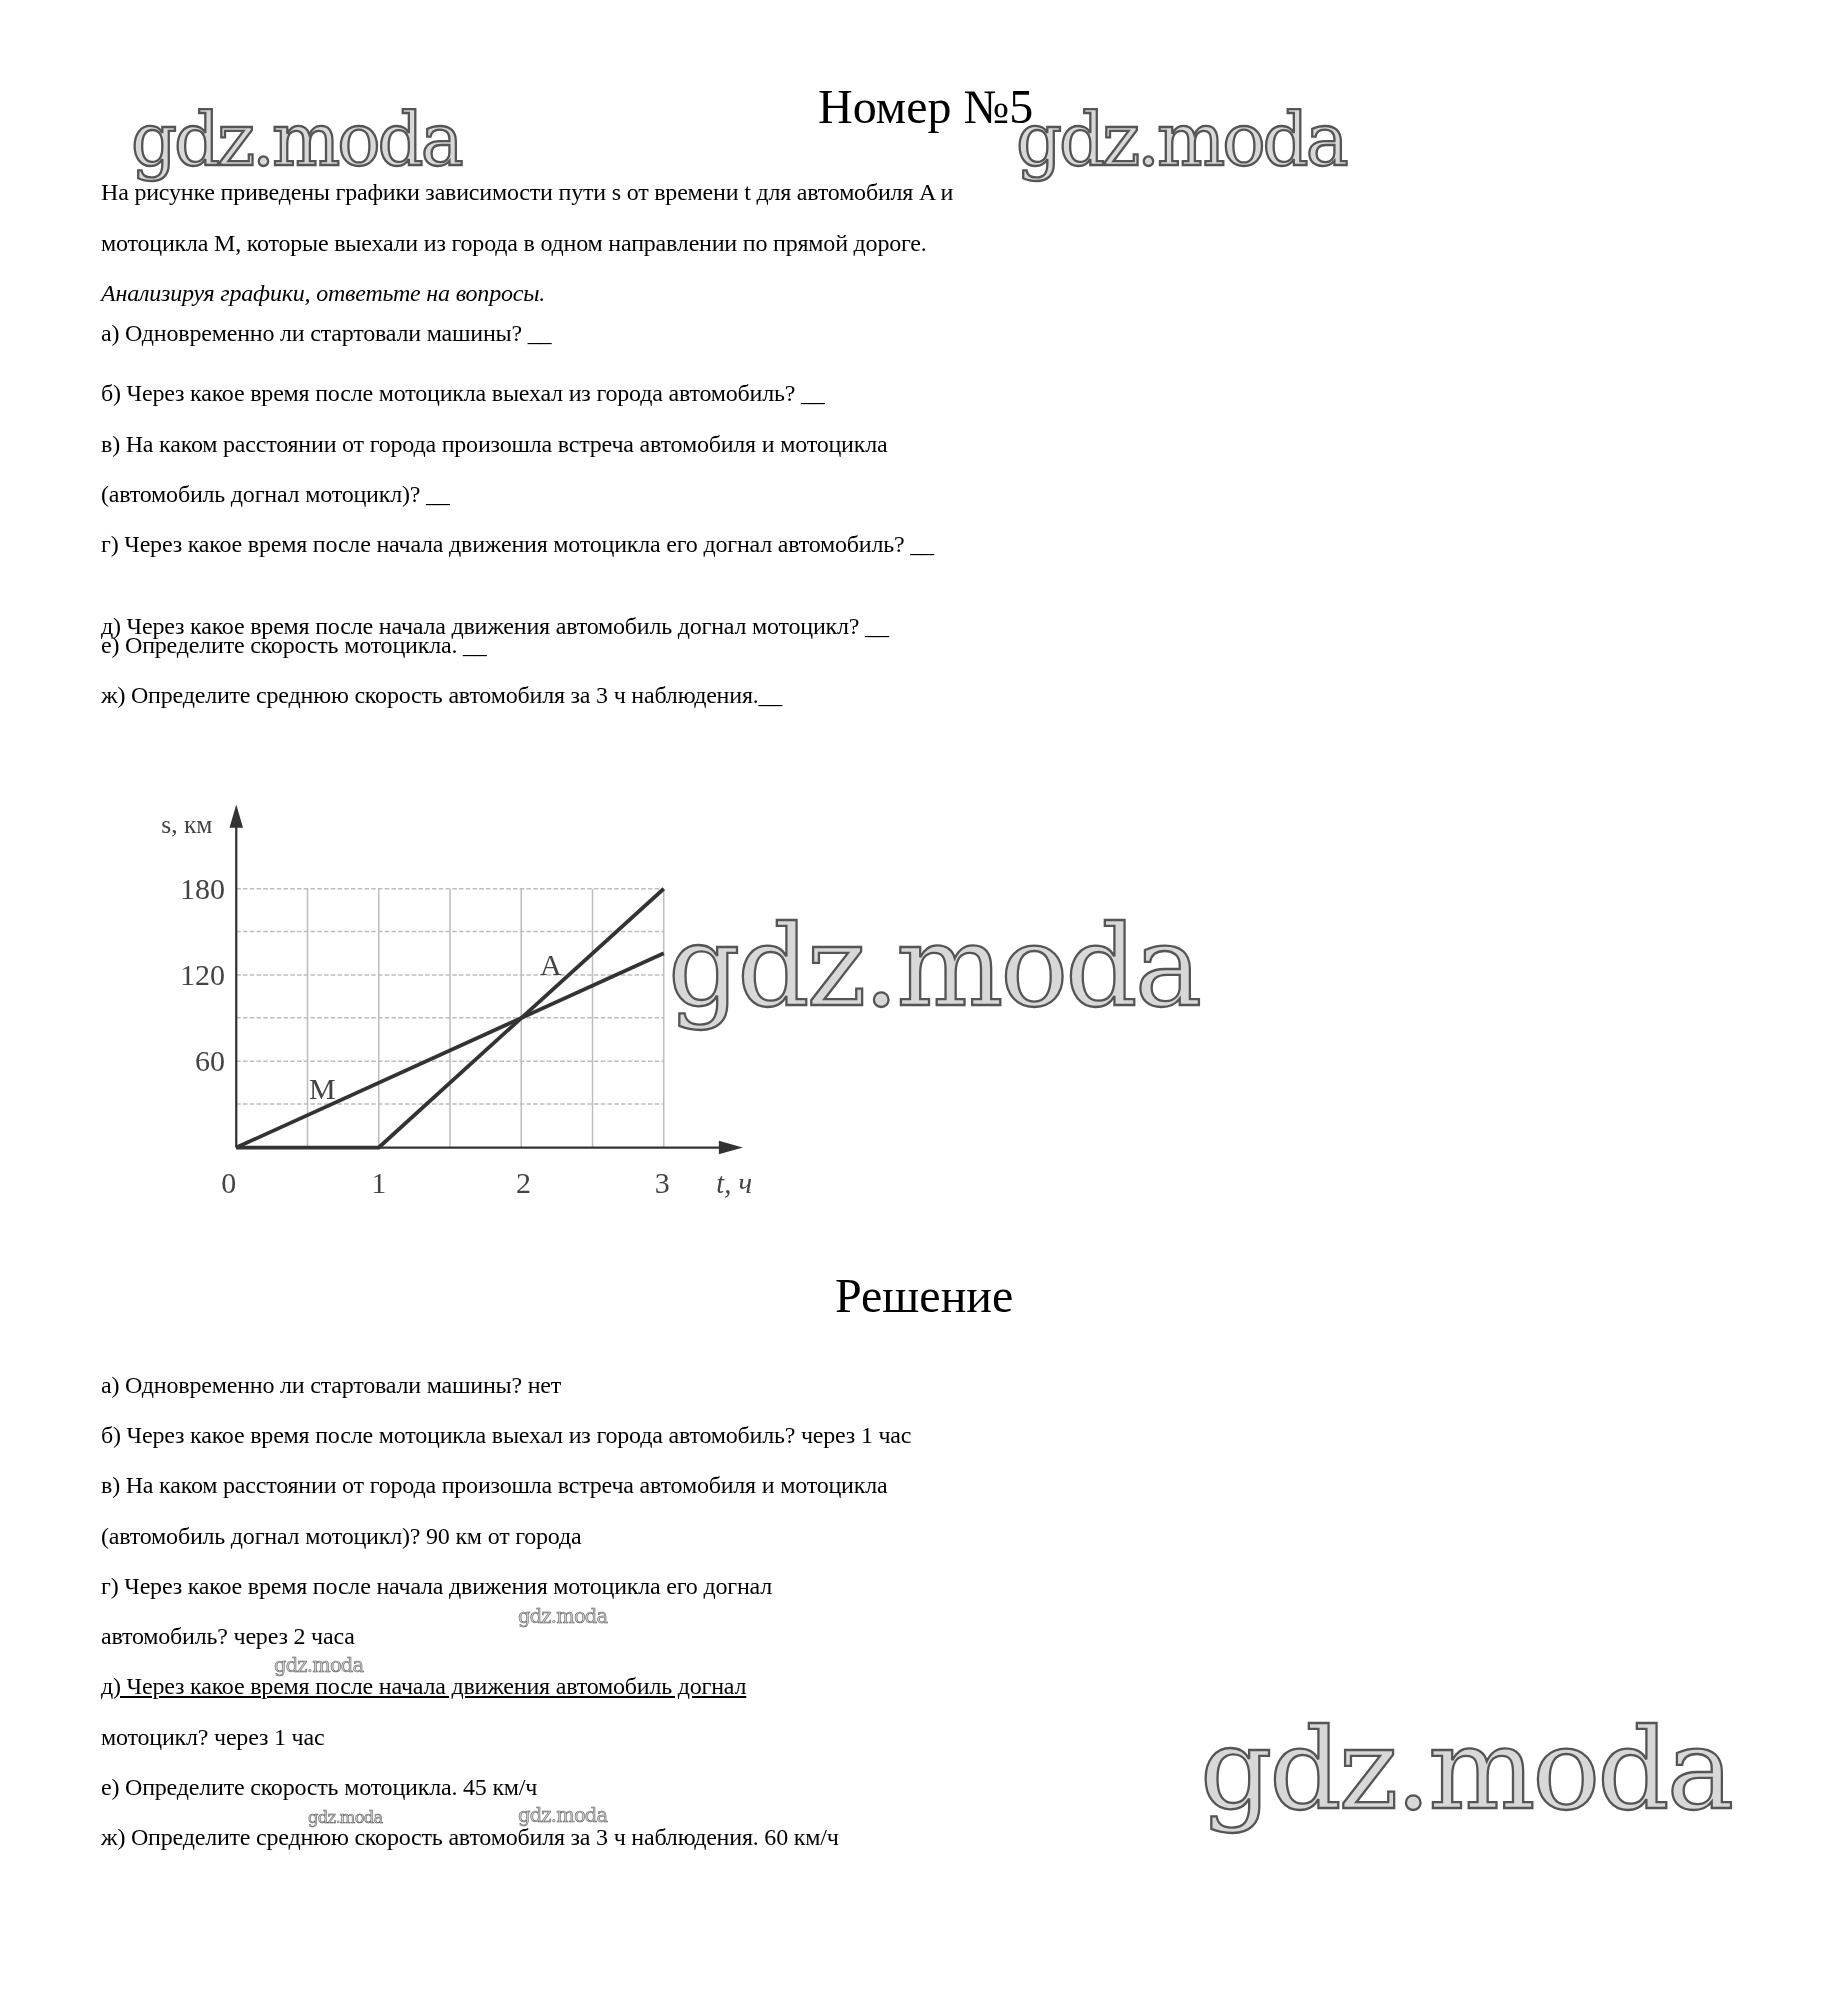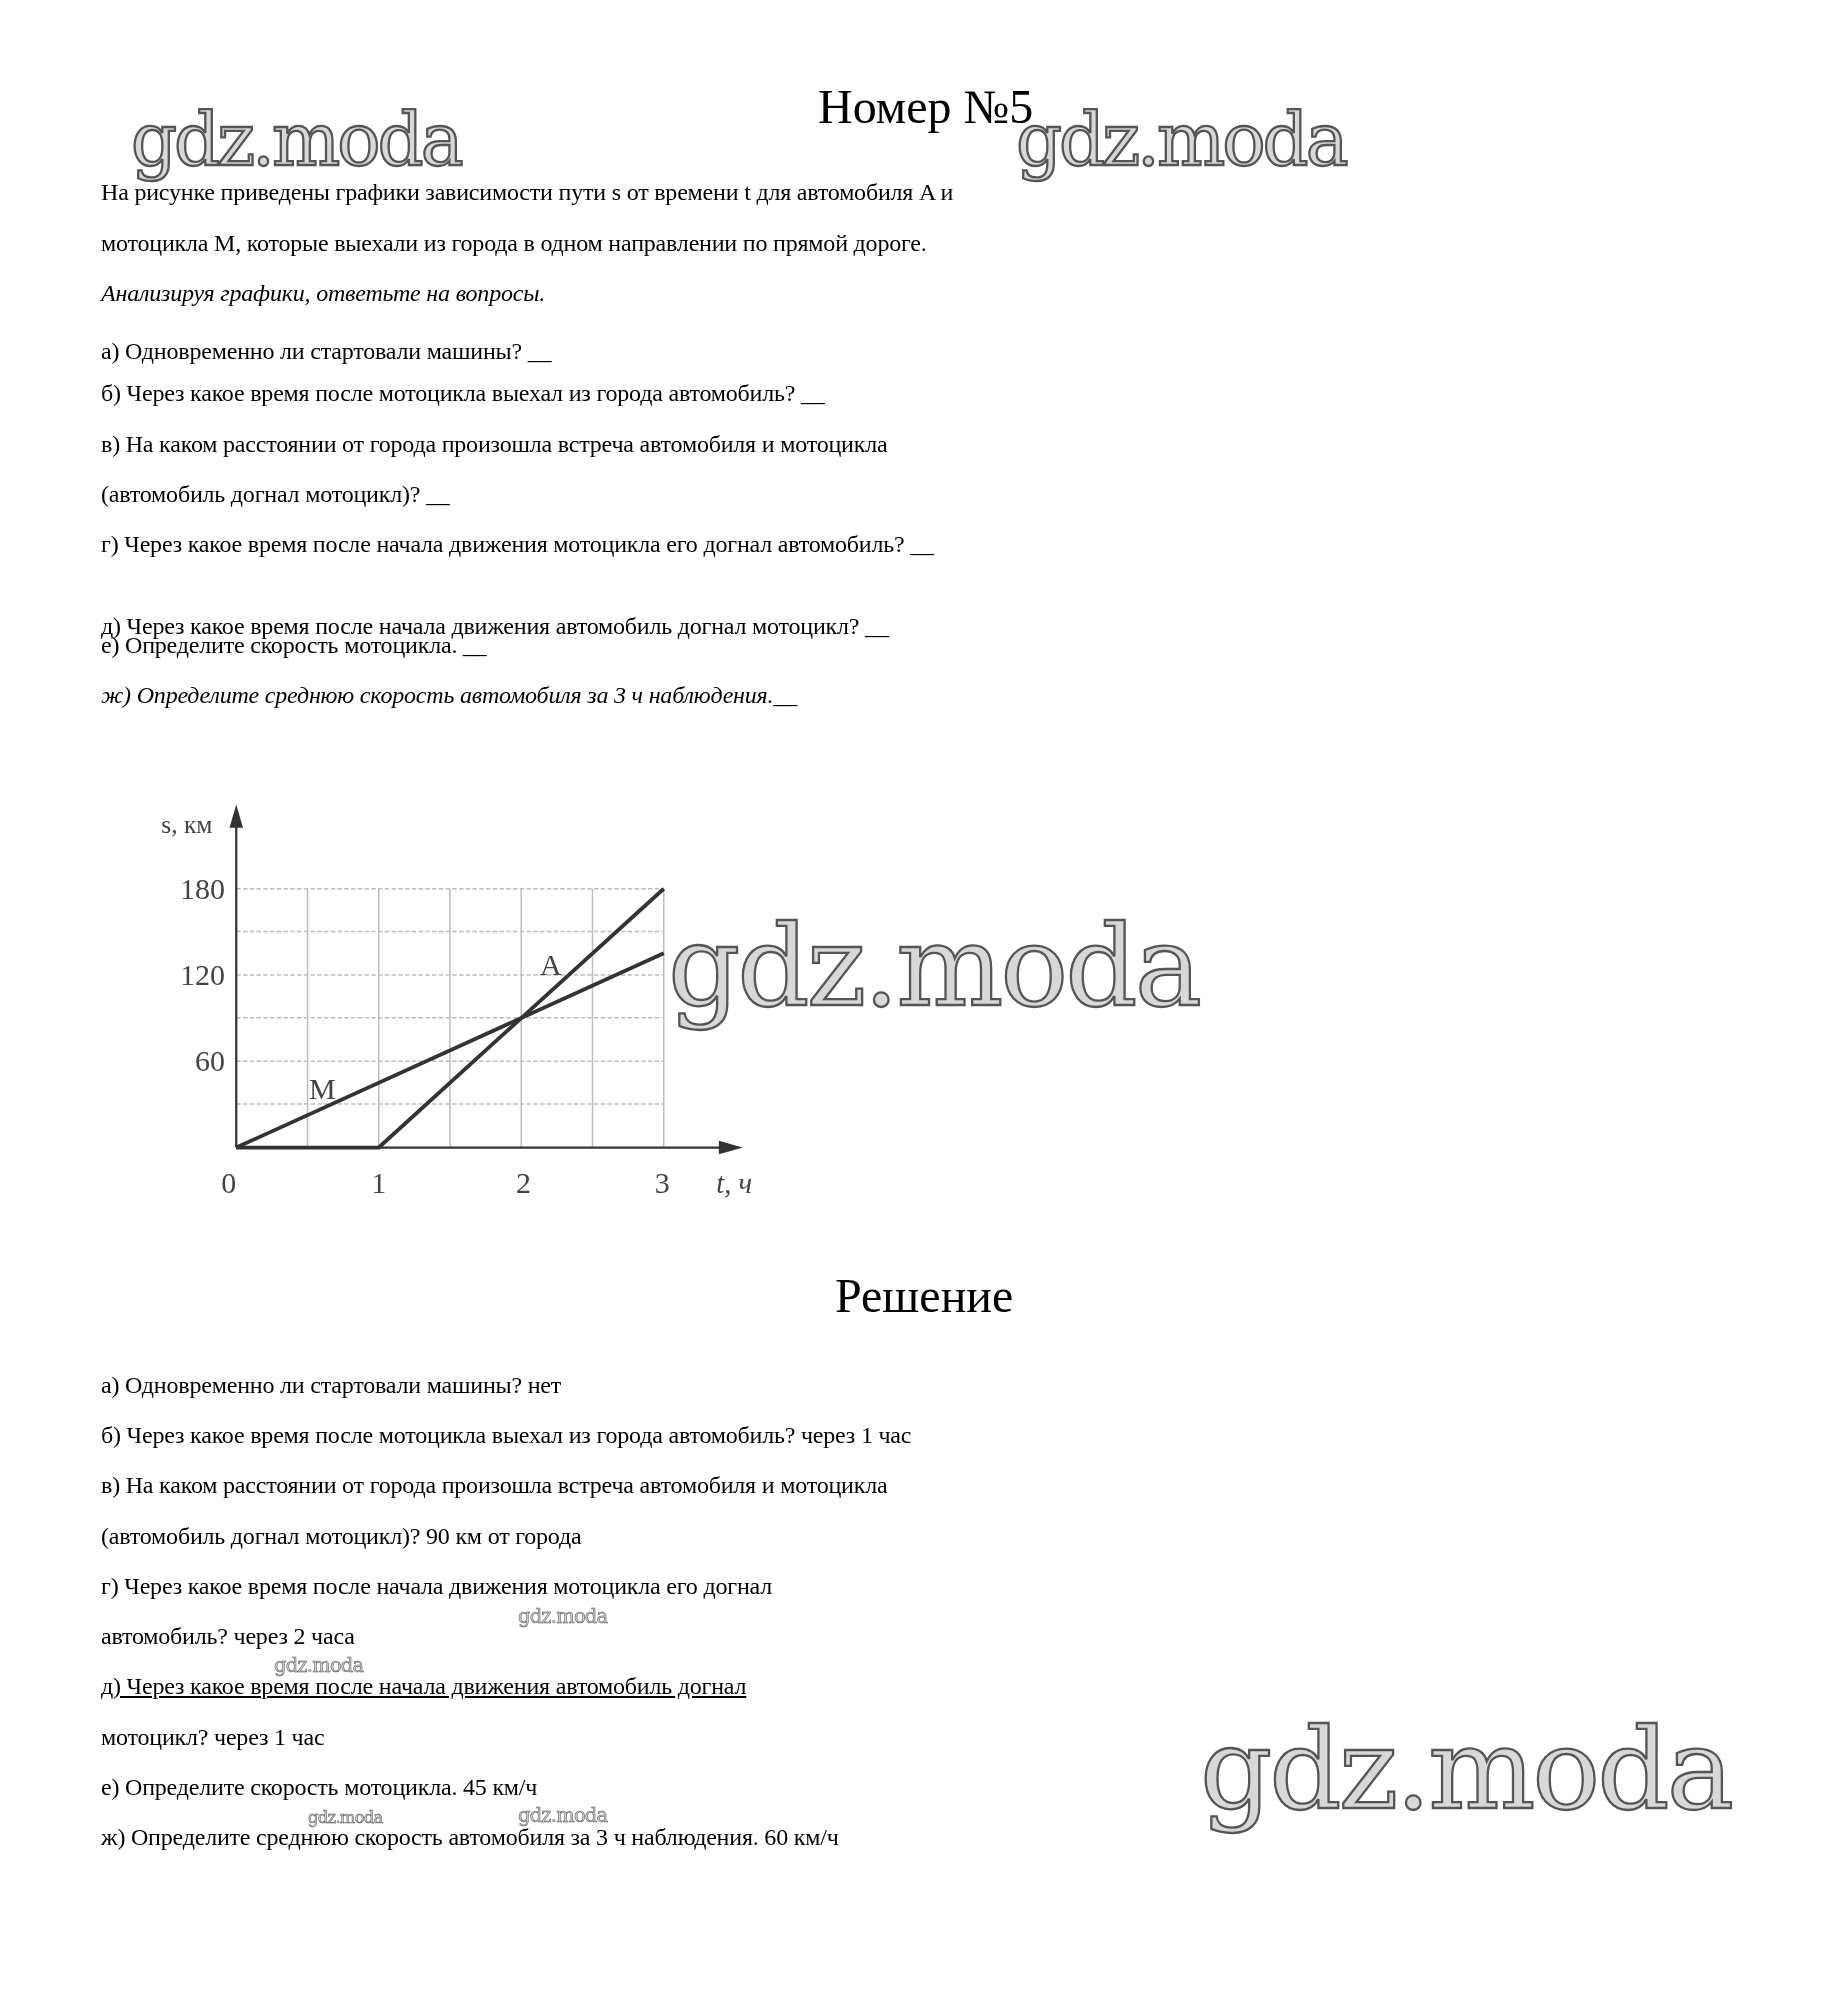--- a/index.html
+++ b/index.html
@@ -23,28 +23,28 @@
 <div class="wm" style="left:1200px; top:1703px; font-size:113px;">gdz.moda</div>
 <div class="wm small" style="left:518px; top:1605px; font-size:19.5px;">gdz.moda</div>
 <div class="wm small" style="left:274px; top:1654px; font-size:19.5px;">gdz.moda</div>
 <div class="wm small" style="left:308px; top:1808px; font-size:16.5px;">gdz.moda</div>
 <div class="wm small" style="left:518px; top:1804px; font-size:19.5px;">gdz.moda</div>
 
 <div>
   <div class="line" style="top:167px;">На рисунке приведены графики зависимости пути s от времени t для автомобиля A и</div>
   <div class="line" style="top:218px;">мотоцикла M, которые выехали из города в одном направлении по прямой дороге.</div>
   <div class="line" style="top:268px;font-style:italic;">Анализируя графики, ответьте на вопросы.</div>
-  <div class="line" style="top:326px;">а) Одновременно ли стартовали машины? __</div>
+  <div class="line" style="top:308px;">а) Одновременно ли стартовали машины? __</div>
   <div class="line" style="top:368px;">б) Через какое время после мотоцикла выехал из города автомобиль? __</div>
   <div class="line" style="top:419px;">в) На каком расстоянии от города произошла встреча автомобиля и мотоцикла</div>
   <div class="line" style="top:469px;">(автомобиль догнал мотоцикл)? __</div>
   <div class="line" style="top:519px;">г) Через какое время после начала движения мотоцикла его догнал автомобиль? __</div>
   <div class="line" style="top:569px;margin-top:32px;">д) Через какое время после начала движения автомобиль догнал мотоцикл? __</div>
   <div class="line" style="top:620px;">е) Определите скорость мотоцикла. __</div>
-  <div class="line" style="top:670px;font-style:italic;">ж) Определите среднюю скорость автомобиля за 3 ч наблюдения.__</div>
+  <div class="line" style="top:670px;">ж) Определите среднюю скорость автомобиля за 3 ч наблюдения.__</div>
 </div>
 
 <svg id="chart" width="675" height="420" viewBox="0 0 900 560" font-family="Liberation Serif, serif">
 
   <g stroke="#bdbdbd" stroke-width="2">
     <line x1="270" y1="125" x2="270" y2="470"></line>
     <line x1="365" y1="125" x2="365" y2="470"></line>
     <line x1="460" y1="125" x2="460" y2="470"></line>
     <line x1="555" y1="125" x2="555" y2="470"></line>
     <line x1="650" y1="125" x2="650" y2="470"></line>

